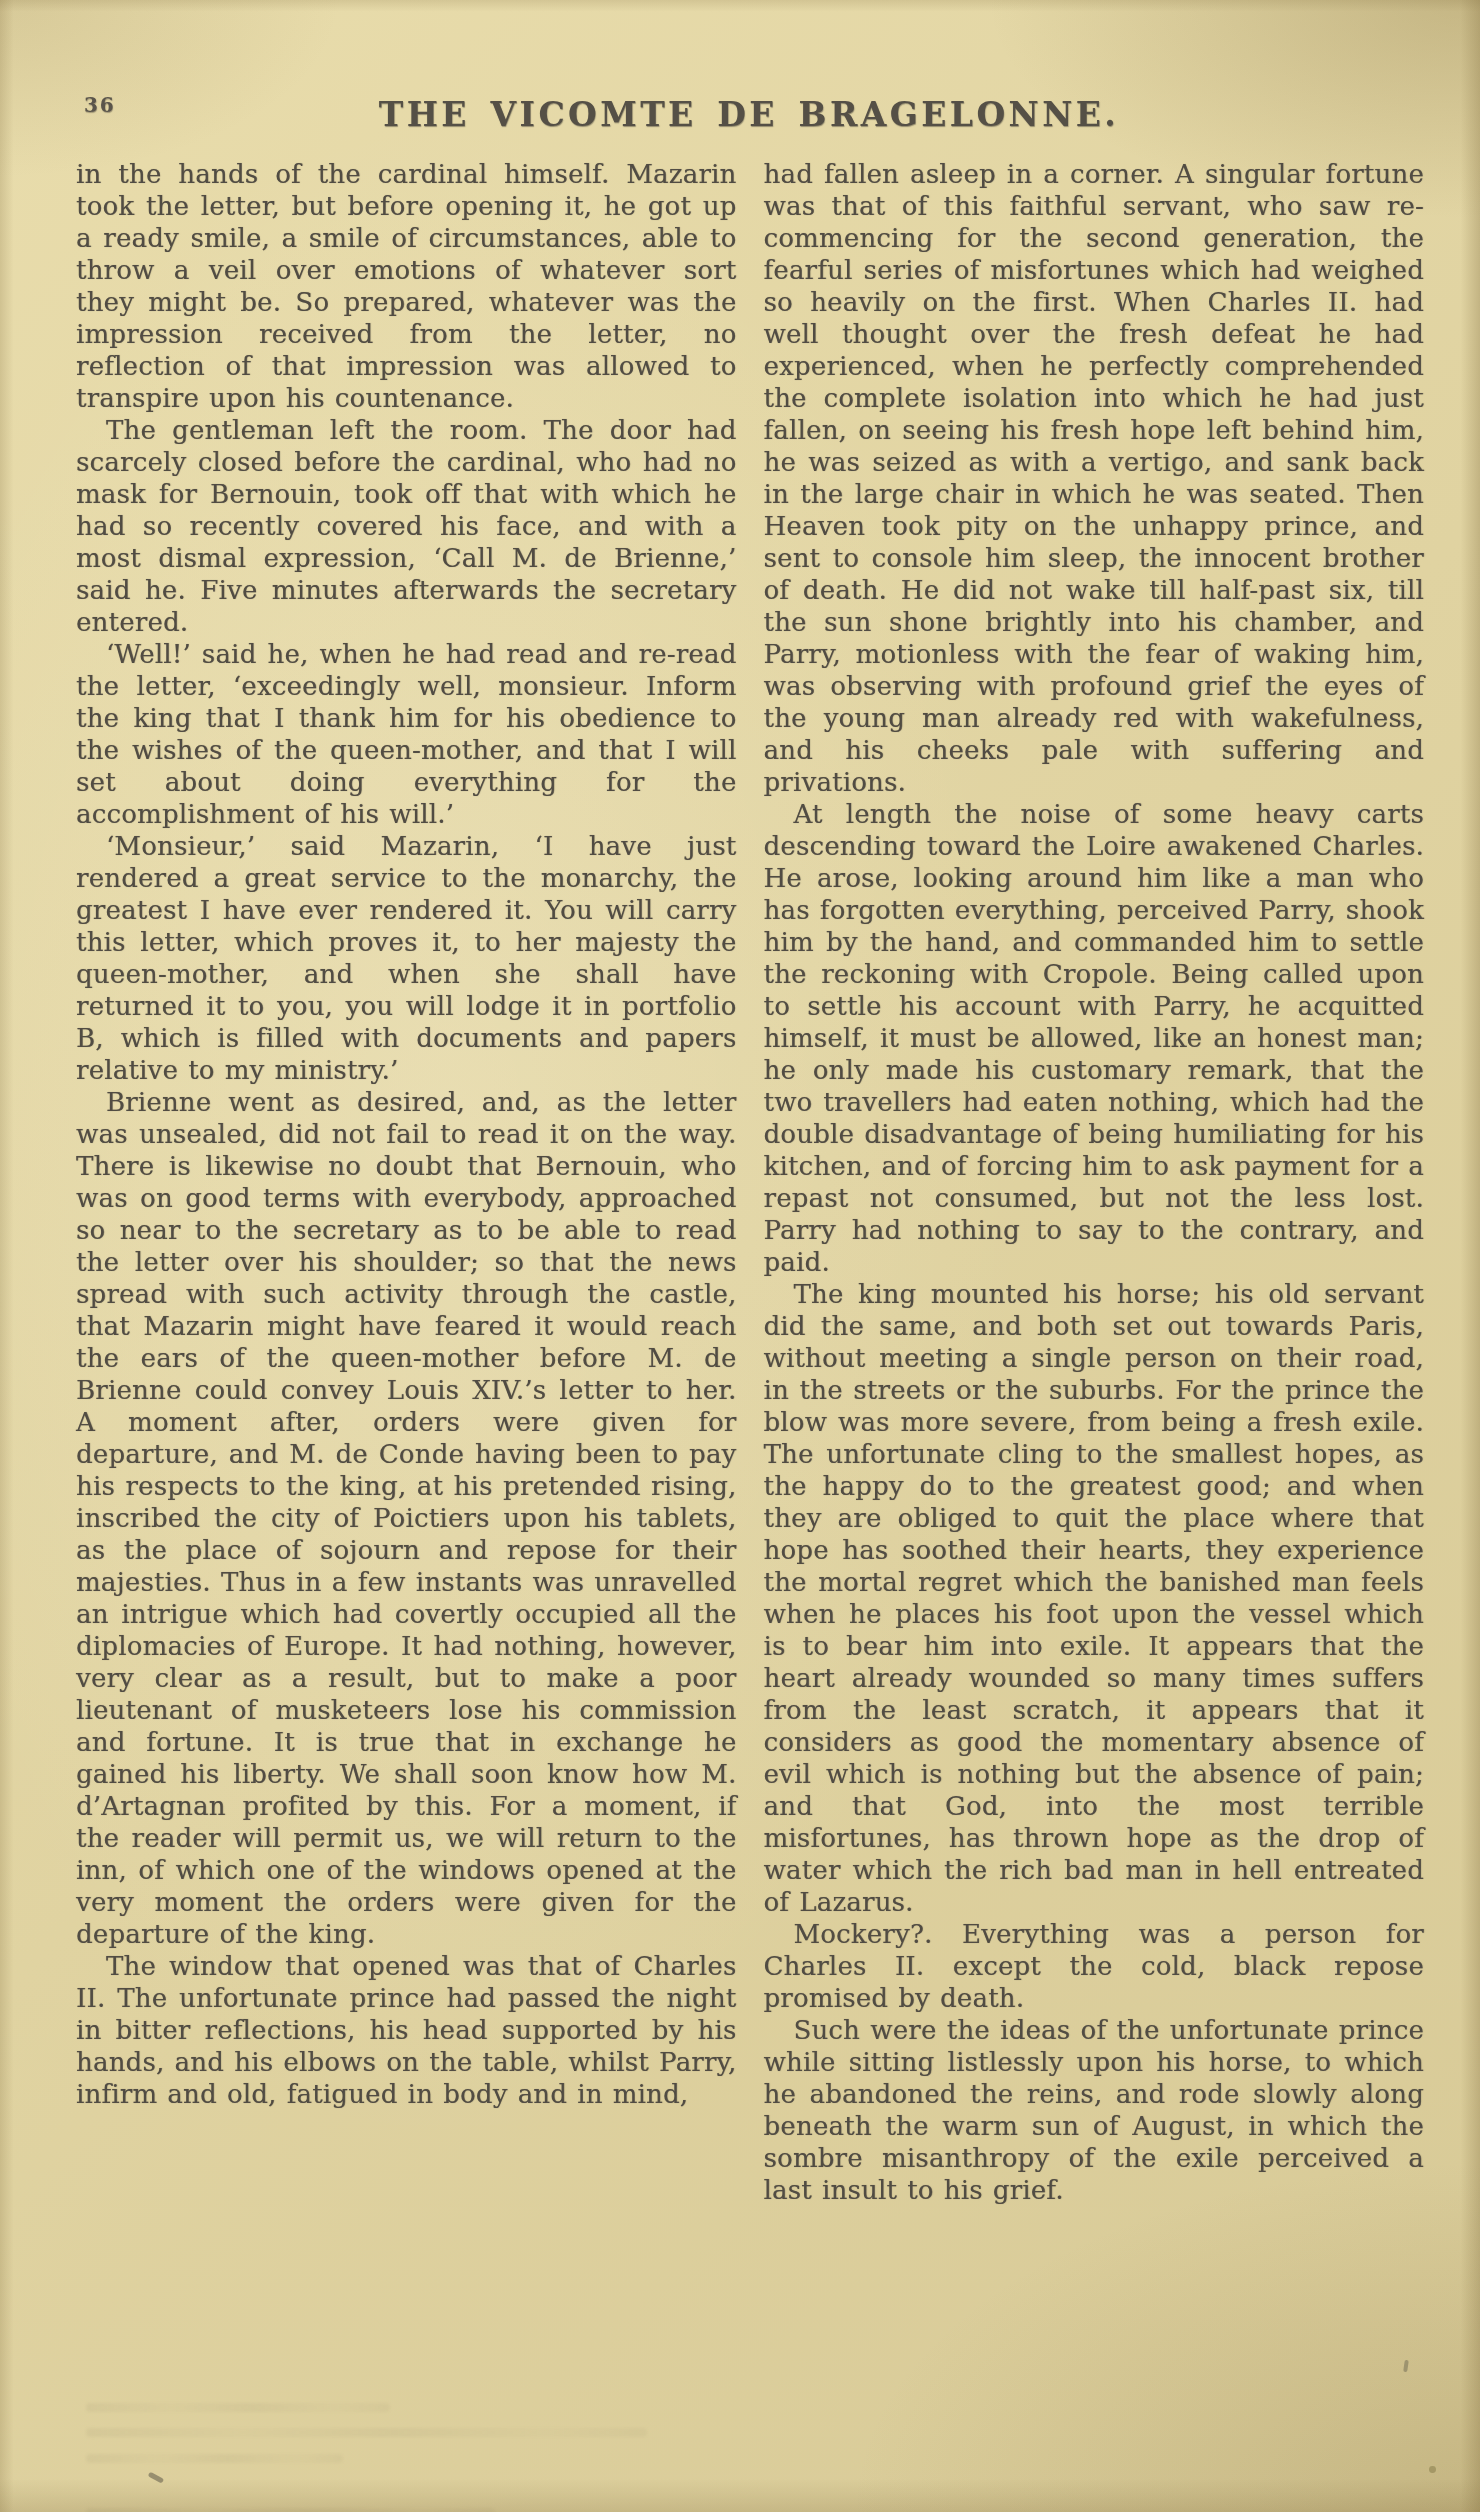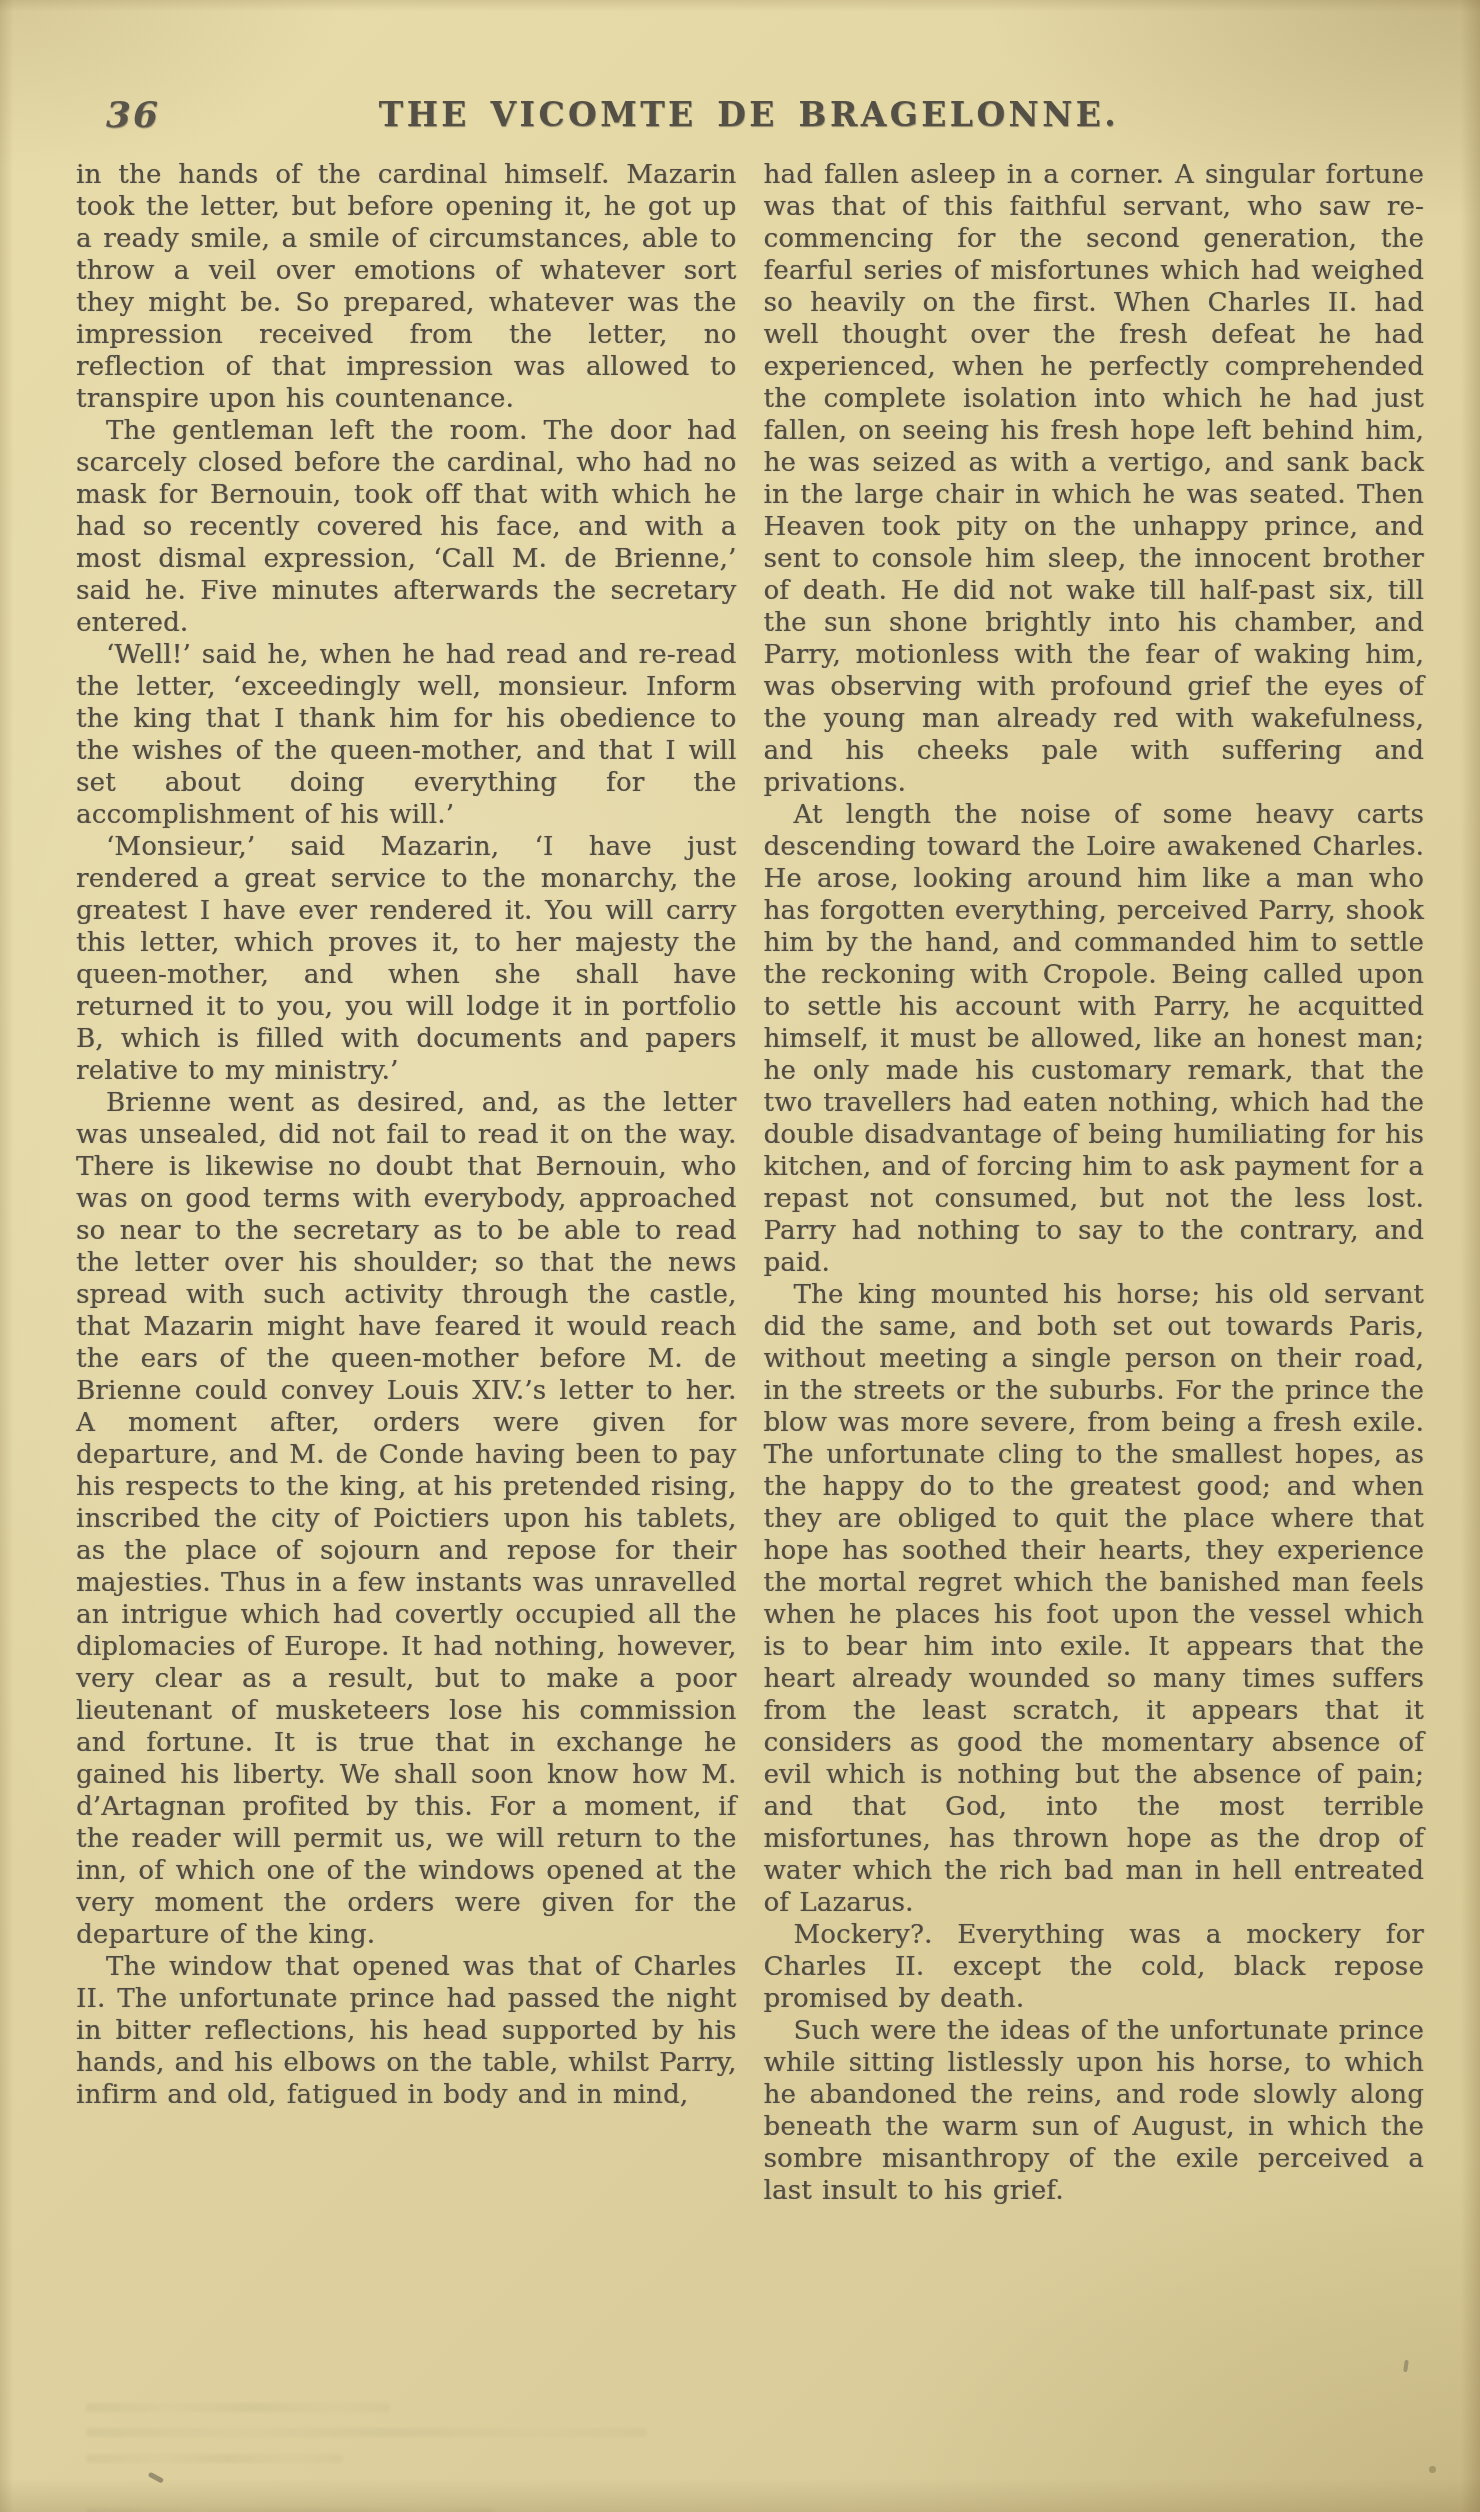--- a/index.html
+++ b/index.html
@@ -27,28 +27,27 @@
 
   .header {
     position: absolute;
     top: 93px;
     left: 76px;
     right: 58px;
     height: 39px;
   }
   .page-number {
     position: absolute;
-    left: 30px;
+    left: 8px;
     top: 0;
-    font-size: 36px;
+    font-size: 20px;
     font-weight: bold;
     letter-spacing: 1.9px;
     color: #5a554b;
     text-shadow: 0.5px 0.5px 1px rgba(70,65,55,0.45);
-    font-style: italic;
   }
   .page-title {
     position: absolute;
     left: 0; right: 0;
     top: 1.9px;
     text-align: center;
     font-size: 33px;
     font-weight: bold;
     letter-spacing: 3.4px;
     word-spacing: 5.8px;
@@ -135,21 +134,21 @@
       <p>‘Well!’ said he, when he had read and re-read the letter, ‘exceedingly well, monsieur. Inform the king that I thank him for his obedience to the wishes of the queen-mother, and that I will set about doing everything for the accomplishment of his will.’</p>
       <p>‘Monsieur,’ said Mazarin, ‘I have just rendered a great service to the monarchy, the greatest I have ever rendered it. You will carry this letter, which proves it, to her majesty the queen-mother, and when she shall have returned it to you, you will lodge it in portfolio B, which is filled with documents and papers relative to my ministry.’</p>
       <p>Brienne went as desired, and, as the letter was unsealed, did not fail to read it on the way. There is likewise no doubt that Bernouin, who was on good terms with everybody, approached so near to the secretary as to be able to read the letter over his shoulder; so that the news spread with such activity through the castle, that Mazarin might have feared it would reach the ears of the queen-mother before M. de Brienne could convey Louis XIV.’s letter to her. A moment after, orders were given for departure, and M. de Conde having been to pay his respects to the king, at his pretended rising, inscribed the city of Poictiers upon his tablets, as the place of sojourn and repose for their majesties. Thus in a few instants was unravelled an intrigue which had covertly occupied all the diplomacies of Europe. It had nothing, however, very clear as a result, but to make a poor lieutenant of musketeers lose his commission and fortune. It is true that in exchange he gained his liberty. We shall soon know how M. d’Artagnan profited by this. For a moment, if the reader will permit us, we will return to the inn, of which one of the windows opened at the very moment the orders were given for the departure of the king.</p>
       <p>The window that opened was that of Charles II. The unfortunate prince had passed the night in bitter reflections, his head supported by his hands, and his elbows on the table, whilst Parry, infirm and old, fatigued in body and in mind,</p>
     </div>
 
     <div class="col">
       <p class="flush">had fallen asleep in a corner. A singular fortune was that of this faithful servant, who saw re-commencing for the second generation, the fearful series of misfortunes which had weighed so heavily on the first. When Charles II. had well thought over the fresh defeat he had experienced, when he perfectly comprehended the complete isolation into which he had just fallen, on seeing his fresh hope left behind him, he was seized as with a vertigo, and sank back in the large chair in which he was seated. Then Heaven took pity on the unhappy prince, and sent to console him sleep, the innocent brother of death. He did not wake till half-past six, till the sun shone brightly into his chamber, and Parry, motionless with the fear of waking him, was observing with profound grief the eyes of the young man already red with wakefulness, and his cheeks pale with suffering and privations.</p>
       <p>At length the noise of some heavy carts descending toward the Loire awakened Charles. He arose, looking around him like a man who has forgotten everything, perceived Parry, shook him by the hand, and commanded him to settle the reckoning with Cropole. Being called upon to settle his account with Parry, he acquitted himself, it must be allowed, like an honest man; he only made his customary remark, that the two travellers had eaten nothing, which had the double disadvantage of being humiliating for his kitchen, and of forcing him to ask payment for a repast not consumed, but not the less lost. Parry had nothing to say to the contrary, and paid.</p>
       <p>The king mounted his horse; his old servant did the same, and both set out towards Paris, without meeting a single person on their road, in the streets or the suburbs. For the prince the blow was more severe, from being a fresh exile. The unfortunate cling to the smallest hopes, as the happy do to the greatest good; and when they are obliged to quit the place where that hope has soothed their hearts, they experience the mortal regret which the banished man feels when he places his foot upon the vessel which is to bear him into exile. It appears that the heart already wounded so many times suffers from the least scratch, it appears that it considers as good the momentary absence of evil which is nothing but the absence of pain; and that God, into the most terrible misfortunes, has thrown hope as the drop of water which the rich bad man in hell entreated of Lazarus.</p>
-      <p>Mockery?. Everything was a mockery for Charles II. except the cold, black repose promised by death.</p>
+      <p>Mockery?. Everything was a person for Charles II. except the cold, black repose promised by death.</p>
       <p>Such were the ideas of the unfortunate prince while sitting listlessly upon his horse, to which he abandoned the reins, and rode slowly along beneath the warm sun of August, in which the sombre misanthropy of the exile perceived a last insult to his grief.</p>
     </div>
 
   </div>
 
   <div class="bleedthrough">
     <div class="ghost-line"></div>
     <div class="ghost-line"></div>
     <div class="ghost-line"></div>
     <div class="ghost-line"></div>

